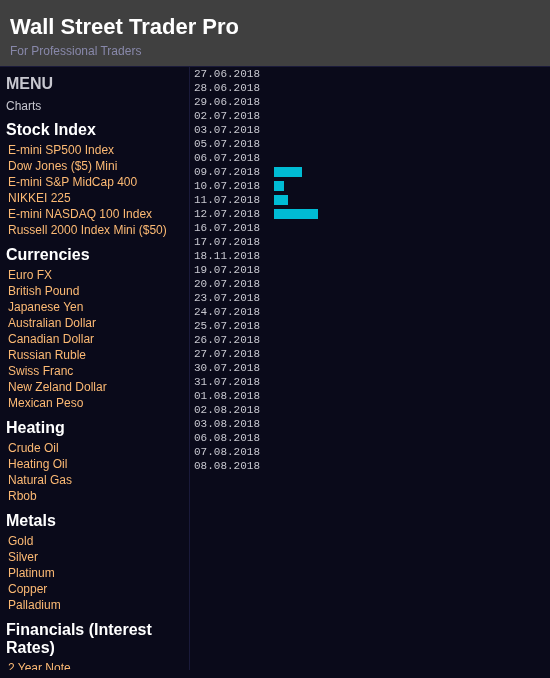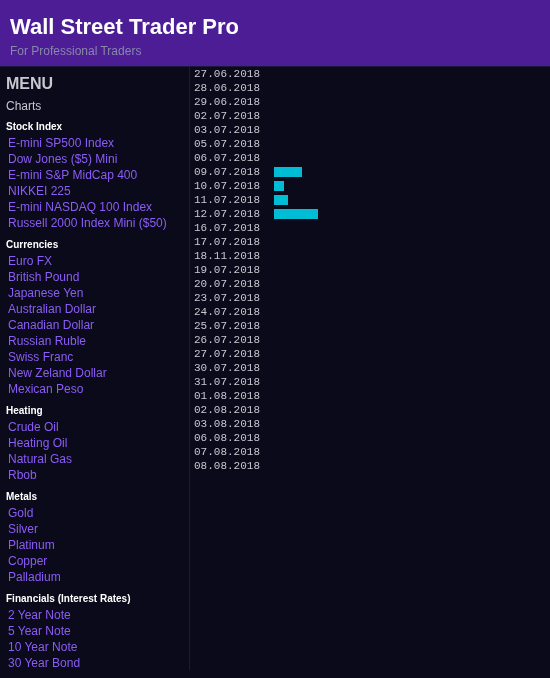--- a/index.html
+++ b/index.html
@@ -7,21 +7,21 @@
       background: #0a0a1a;
       color: #c8c8d0;
       font-family: Arial, sans-serif;
       font-size: 12px;
       width: 550px;
       min-height: 678px;
       overflow-x: hidden;
     }
 
     .header {
-      background: #4c1d95;
+      background: #404040;
       padding: 14px 10px 8px 10px;
       border-bottom: 1px solid #1a1a3a;
     }
     .header-title {
       color: #ffffff;
       font-size: 22px;
       font-weight: bold;
       margin-bottom: 4px;
     }
     .header-subtitle {
@@ -54,26 +54,26 @@
     .sidebar-link {
       color: #c8c8d0;
       font-size: 12px;
       margin-bottom: 6px;
       cursor: pointer;
       display: block;
     }
     .sidebar-section-title {
       color: #ffffff;
       font-weight: bold;
-      font-size: 10px;
+      font-size: 16px;
       margin-top: 8px;
       margin-bottom: 3px;
     }
     .sidebar-item {
-      color: #8b5cf6;
+      color: #fdba74;
       font-size: 12px;
       padding: 1px 0 1px 2px;
       cursor: pointer;
       display: block;
     }
 
     
     .content {
       flex: 1;
       overflow-y: auto;

